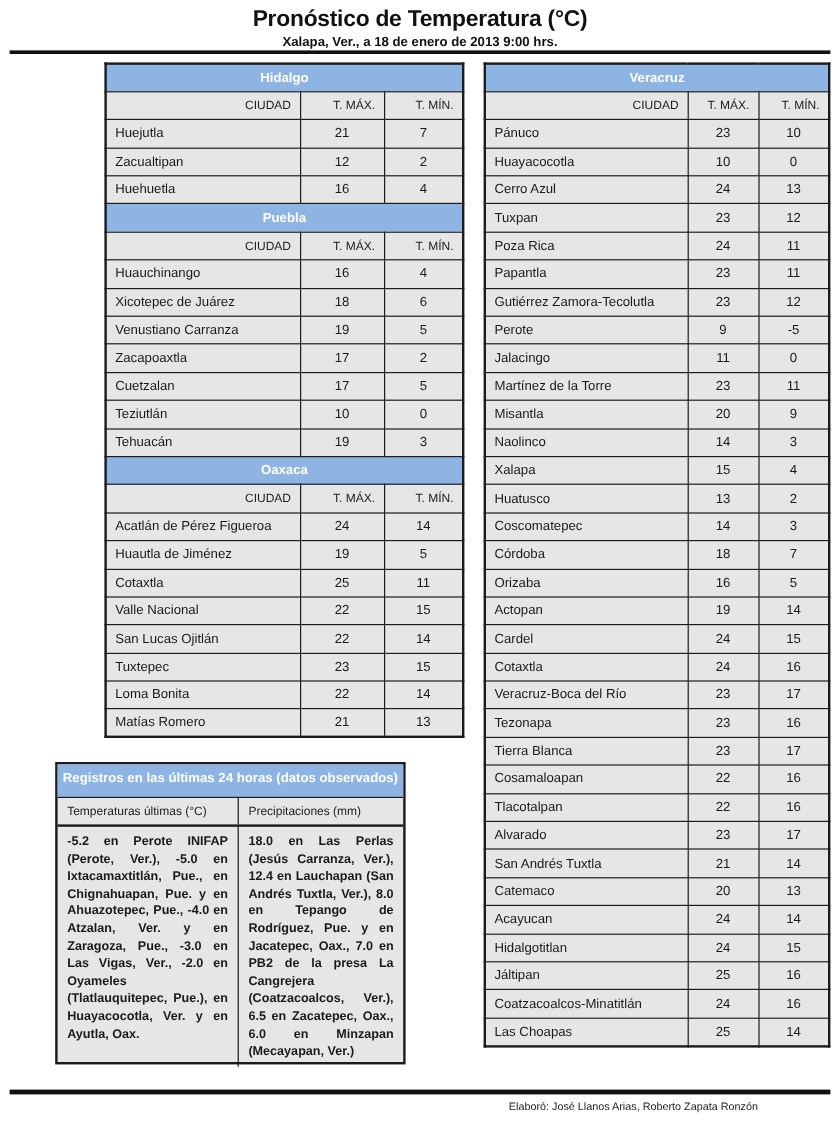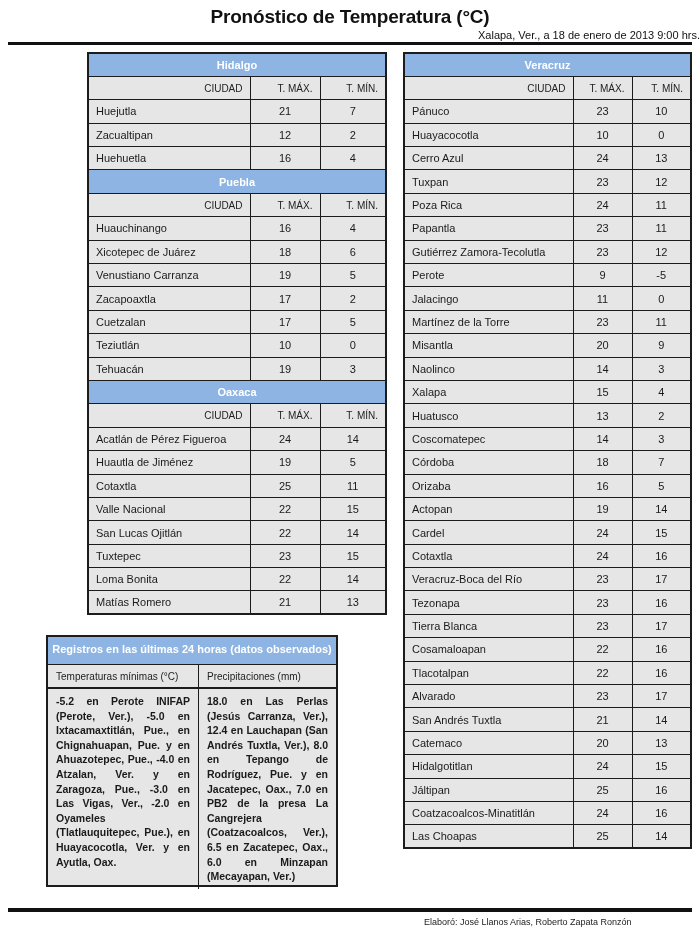--- a/index.html
+++ b/index.html
@@ -1,20 +1,20 @@
 <!DOCTYPE html>
 <html><head>
 <meta charset="utf-8">
 <style>
   * { box-sizing: border-box; margin: 0; padding: 0; }
   html, body { width: 700px; height: 934px; background: #ffffff; overflow: hidden; }
   body { position: relative; font-family: "Liberation Sans", "DejaVu Sans", sans-serif; color: #1a1a1a; }
 
   .title { position: absolute; left: 0; top: 6px; width: 700px; text-align: center; font-size: 19px; font-weight: bold; color: #111; letter-spacing: -0.2px; }
-  .subtitle { position: absolute; left: 0; top: 29px; width: 700px; text-align: right; font-size: 11px; font-weight: normal; color: #111; }
+  .subtitle { position: absolute; left: 0; top: 29px; width: 700px; text-align: center; font-size: 11px; font-weight: bold; color: #111; }
   .rule-top { position: absolute; left: 8px; top: 42px; width: 684px; height: 3px; background: #111; }
   .rule-bottom { position: absolute; left: 8px; top: 908px; width: 684px; height: 4px; background: #111; }
   .footer { position: absolute; left: 424px; top: 917px; font-size: 9px; color: #222; }
 
   table { border-collapse: collapse; position: absolute; table-layout: fixed; font-size: 11px; margin-left: 41px; }
   td, th { border: 1.5px solid #1c1c1c; height: 23.4px; padding: 0 7px; background: #e6e6e6; font-weight: normal; }
   .state-head td { background: #8db4e2; color: #ffffff; font-weight: bold; text-align: center; font-size: 11px; }
   .col-head td { text-align: right; font-size: 10px; color: #222; }
   .num { text-align: center; }
   .outer { border: 2px solid #1c1c1c; }
@@ -311,20 +311,25 @@
         <td>San Andrés Tuxtla</td>
         <td class="num">21</td>
         <td class="num">14</td>
       </tr>
       <tr>
         <td>Catemaco</td>
         <td class="num">20</td>
         <td class="num">13</td>
       </tr>
       <tr>
+        <td>Acayucan</td>
+        <td class="num">24</td>
+        <td class="num">14</td>
+      </tr>
+      <tr>
         <td>Hidalgotitlan</td>
         <td class="num">24</td>
         <td class="num">15</td>
       </tr>
       <tr>
         <td>Jáltipan</td>
         <td class="num">25</td>
         <td class="num">16</td>
       </tr>
       <tr>
@@ -336,21 +341,21 @@
         <td>Las Choapas</td>
         <td class="num">25</td>
         <td class="num">14</td>
       </tr>
     </tbody>
 </table>
 
 <div class="reg">
   <div class="reg-head">Registros en las últimas 24 horas (datos observados)</div>
   <div class="reg-sub">
-    <div class="reg-col-l">Temperaturas mínimas (°C)</div>
+    <div class="reg-col-l">Temperaturas últimas (°C)</div>
     <div class="reg-col-r">Precipitaciones (mm)</div>
   </div>
   <div class="reg-body">
     <div class="reg-col-l">-5.2 en Perote INIFAP (Perote, Ver.), -5.0 en Ixtacamaxtitlán, Pue., en Chignahuapan, Pue. y en Ahuazotepec, Pue., -4.0 en Atzalan, Ver. y en Zaragoza, Pue., -3.0 en Las Vigas, Ver., -2.0 en Oyameles (Tlatlauquitepec, Pue.), en Huayacocotla, Ver. y en Ayutla, Oax.</div>
     <div class="reg-col-r">18.0 en Las Perlas (Jesús Carranza, Ver.), 12.4 en Lauchapan (San Andrés Tuxtla, Ver.), 8.0 en Tepango de Rodríguez, Pue. y en Jacatepec, Oax., 7.0 en PB2 de la presa La Cangrejera (Coatzacoalcos, Ver.), 6.5 en Zacatepec, Oax., 6.0 en Minzapan (Mecayapan, Ver.)</div>
   </div>
 </div>
 
 <div class="rule-bottom"></div>
 <div class="footer">Elaboró: José Llanos Arias, Roberto Zapata Ronzón</div>

